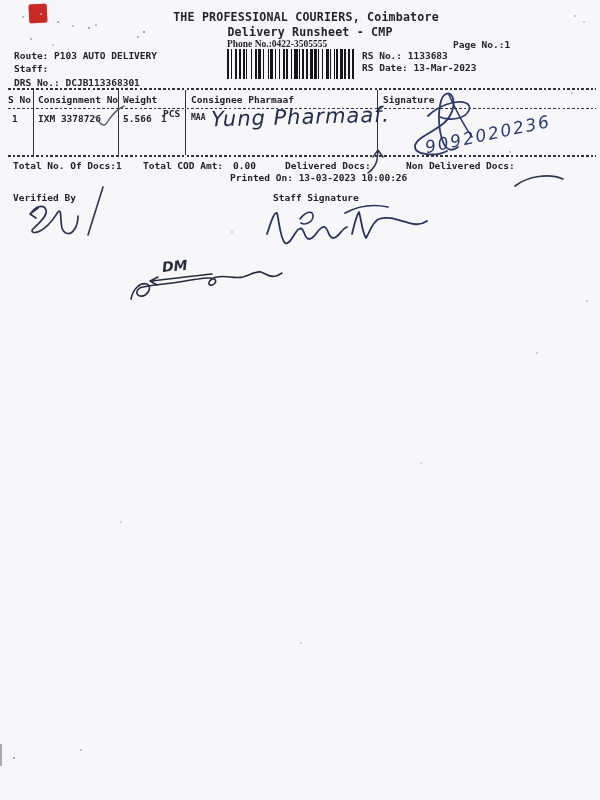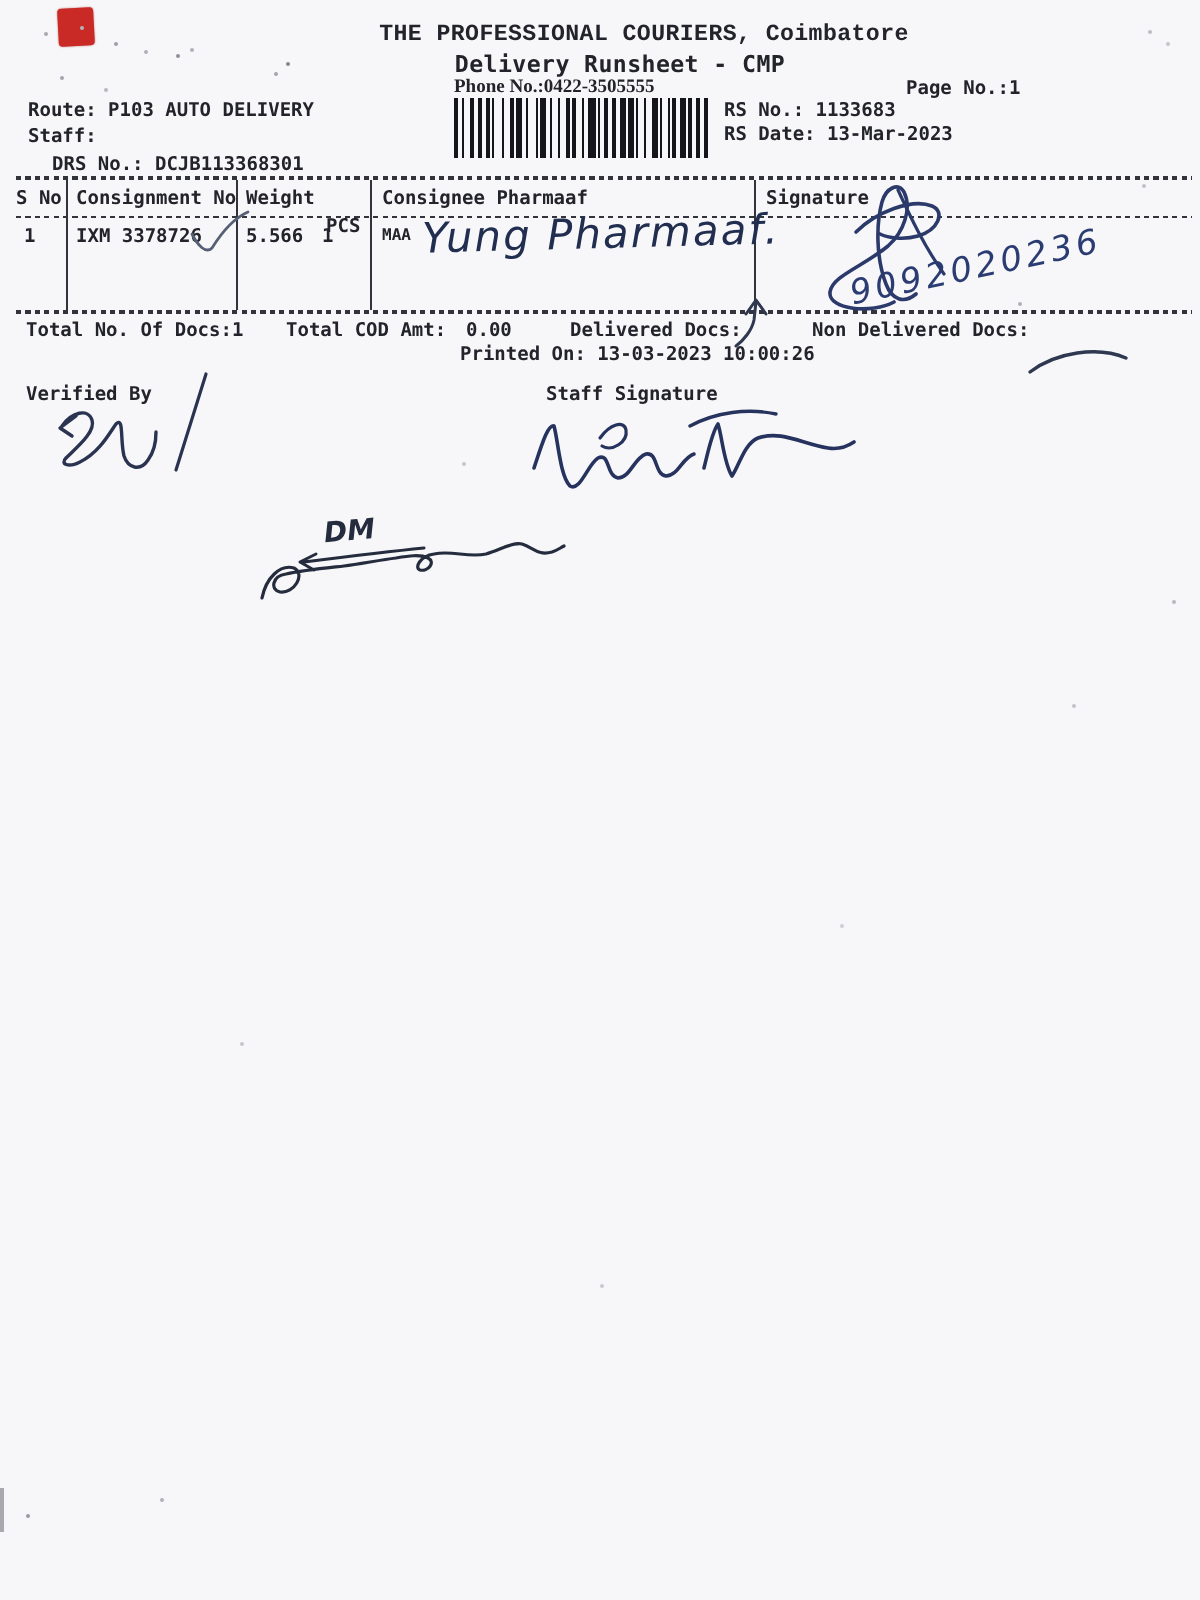--- a/index.html
+++ b/index.html
@@ -34,27 +34,27 @@
 </style>
 </head>
 <body>
 
 <div class="page">
 
   <div class="red-mark"></div>
   <div class="specks"></div>
   <div class="edge"></div>
 
-  <div class="t title ctr" style="left:322px;top:12px;font-family:Liberation Mono, monospace;">THE PROFESSIONAL COURIERS, Coimbatore</div>
+  <div class="t title ctr" style="left:306px;top:12px;">THE PROFESSIONAL COURIERS, Coimbatore</div>
   <div class="t title ctr" style="left:310px;top:27px;">Delivery Runsheet - CMP</div>
   <div class="t" style="left:227px;top:40px;font-family:Liberation Serif, serif;">Phone No.:0422-3505555</div>
   <div class="t" style="left:453px;top:40px;">Page No.:1</div>
   <div class="t" style="left:14px;top:51px;">Route: P103 AUTO DELIVERY</div>
   <div class="t" style="left:14px;top:64px;">Staff:</div>
-  <div class="t" style="left:14px;top:78px;margin-left:12px;">DRS No.: DCJB113368301</div>
+  <div class="t" style="left:14px;top:78px;">DRS No.: DCJB113368301</div>
   <div class="barcode">
       <div style="flex: 2 1 0%; background: rgb(21, 21, 28);"></div>
       <div style="flex: 1 1 0%; background: transparent;"></div>
       <div style="flex: 1 1 0%; background: rgb(21, 21, 28);"></div>
       <div style="flex: 3 1 0%; background: transparent;"></div>
       <div style="flex: 1 1 0%; background: rgb(21, 21, 28);"></div>
       <div style="flex: 2 1 0%; background: transparent;"></div>
       <div style="flex: 2 1 0%; background: rgb(21, 21, 28);"></div>
       <div style="flex: 1 1 0%; background: transparent;"></div>
       <div style="flex: 2 1 0%; background: rgb(21, 21, 28);"></div>

